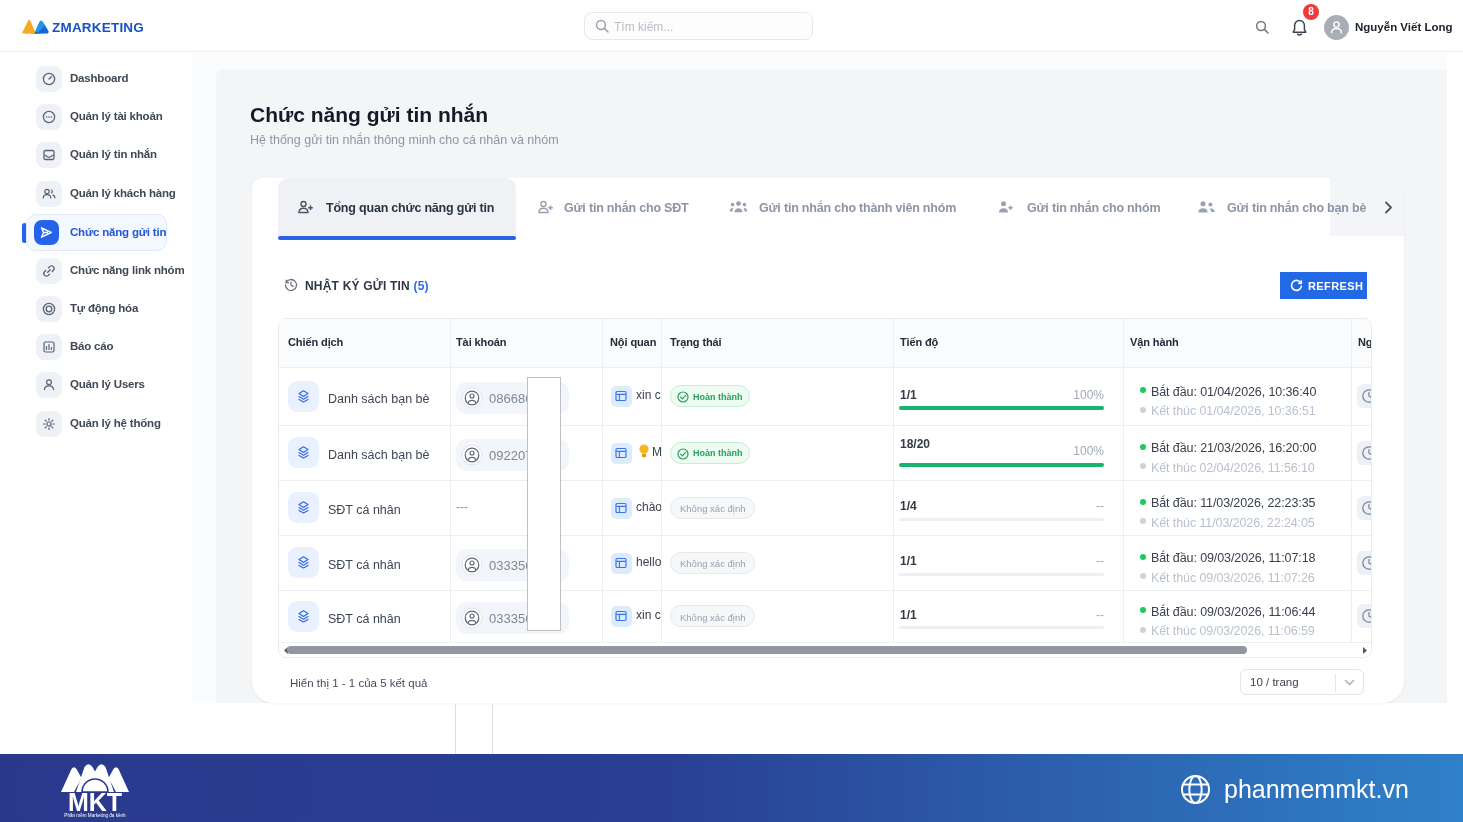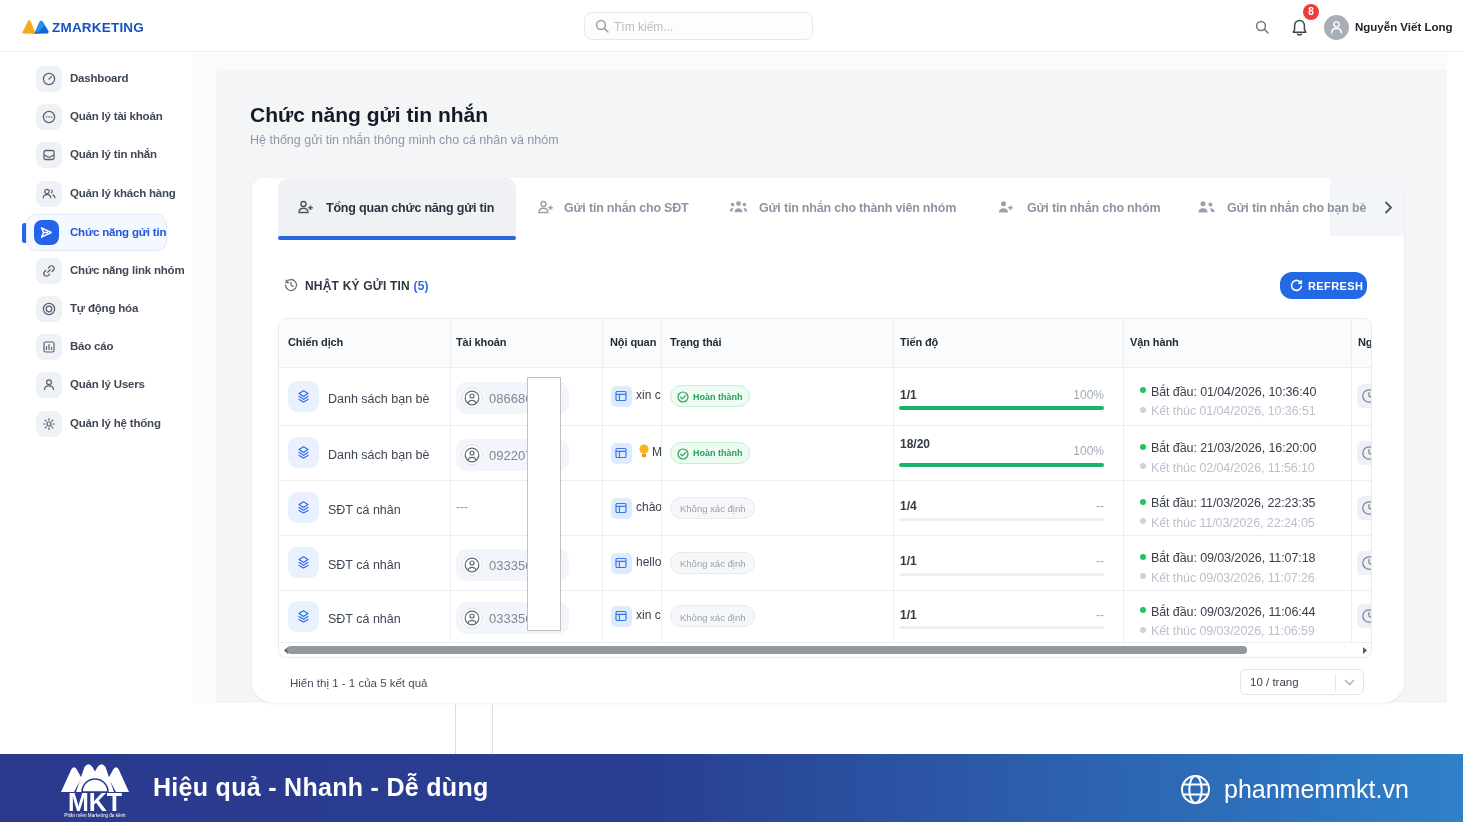--- a/index.html
+++ b/index.html
@@ -188,21 +188,21 @@
       <path d="M2 1.5 L7 6.5 L2 11.5" fill="none" stroke="#4c5565" stroke-width="1.8" stroke-linecap="round" stroke-linejoin="round"></path>
     </svg>
 
   <svg class="abs" style="left:284px; top:278px;" width="14" height="14" viewBox="0 0 14 14">
       <path d="M2.1 4.5 A5.5 5.5 0 1 1 1.5 7" fill="none" stroke="#6a7380" stroke-width="1.3" stroke-linecap="round"></path>
       <path d="M2.3 2.2 L2.2 4.7 L4.7 4.6" fill="none" stroke="#6a7380" stroke-width="1.3" stroke-linecap="round" stroke-linejoin="round"></path>
       <path d="M7 4.2 L7 7.2 L9.2 8.4" fill="none" stroke="#6a7380" stroke-width="1.3" stroke-linecap="round"></path>
     </svg>
   <div class="abs" style="left:305px; top:279px; font-size:12px; font-weight:bold; color:#2e3743; letter-spacing:.2px;">NHẬT KÝ GỬI TIN <span style="color:#2e6ae8;">(5)</span></div>
 
-  <div class="abs" style="left:1280px; top:272px; width:87px; height:27px; background:#2368e4; border-radius:12px;">
+  <div class="abs" style="left:1280px; top:272px; width:87px; height:27px; background:#2368e4; border-radius:0;">
     <svg style="position:absolute; left:10px; top:7px;" width="13" height="13" viewBox="0 0 13 13">
         <path d="M11 4.2 A5 5 0 1 0 11.4 7.4" fill="none" stroke="#fff" stroke-width="1.6" stroke-linecap="round"></path>
         <path d="M11.4 1.4 L11.2 4.5 L8.1 4.3" fill="none" stroke="#fff" stroke-width="1.6" stroke-linejoin="round"></path>
       </svg>
     <div style="position:absolute; left:28px; top:8px; font-size:11px; font-weight:bold; color:#fff; letter-spacing:.4px;">REFRESH</div>
   </div>
 
   <style>
     .vl { position:absolute; top:0; width:1px; height:323px; background:#eceef2; }
     .hl { position:absolute; left:0; width:1094px; height:1px; background:#eceef2; }
@@ -467,21 +467,20 @@
   <div class="abs" style="left:61px; top:758px; width:68px; height:60px;">
     <svg width="68" height="60" viewBox="0 0 68 60">
       <path d="M0 34 L10.5 11 Q13 7.5 15.5 11 L20.5 20 L13 34 Z" fill="#fff"></path>
       <path d="M15 34 L23.5 9 Q27.5 3.5 31.5 9 L34 13.5 L36.5 9 Q40.5 3.5 44.5 9 L53 34 Z" fill="#fff"></path>
       <path d="M47.5 20 L52.5 11 Q55 7.5 57.5 11 L68 34 L55 34 Z" fill="#fff"></path>
       <path d="M21 34 A13 13 0 0 1 47 34 Z" fill="#fff" stroke="#2b3a8e" stroke-width="1.6"></path>
       <text x="34" y="52.5" text-anchor="middle" font-family="Liberation Sans, sans-serif" font-size="25" font-weight="bold" fill="#fff">MKT</text>
       <text x="34" y="58.5" text-anchor="middle" font-family="Liberation Sans, sans-serif" font-size="4.6" fill="#fff">Phần mềm Marketing đa kênh</text>
     </svg>
   </div>
-  <div class="abs" style="left:153px; top:773px; font-size:25px; font-weight:bold; color:#fff; letter-spacing:.3px;">Hiệu quả - Nhanh - Dễ dùng</div>
   <svg class="abs" style="left:1180px; top:774px;" width="31" height="31" viewBox="0 0 31 31">
       <circle cx="15.5" cy="15.5" r="13.5" fill="none" stroke="#fff" stroke-width="2"></circle>
       <ellipse cx="15.5" cy="15.5" rx="6.2" ry="13.5" fill="none" stroke="#fff" stroke-width="2"></ellipse>
       <path d="M2.5 10.5 L28.5 10.5 M2.5 20.5 L28.5 20.5" stroke="#fff" stroke-width="2"></path>
     </svg>
   <div class="abs" style="left:1224px; top:775px; font-size:25px; color:#fff;">phanmemmkt.vn</div>
 
   <div class="abs" style="left:527px; top:377px; width:34px; height:254px; background:#fff; border:1px solid #bfbfc4; z-index:50;"></div>
 
 </div>

